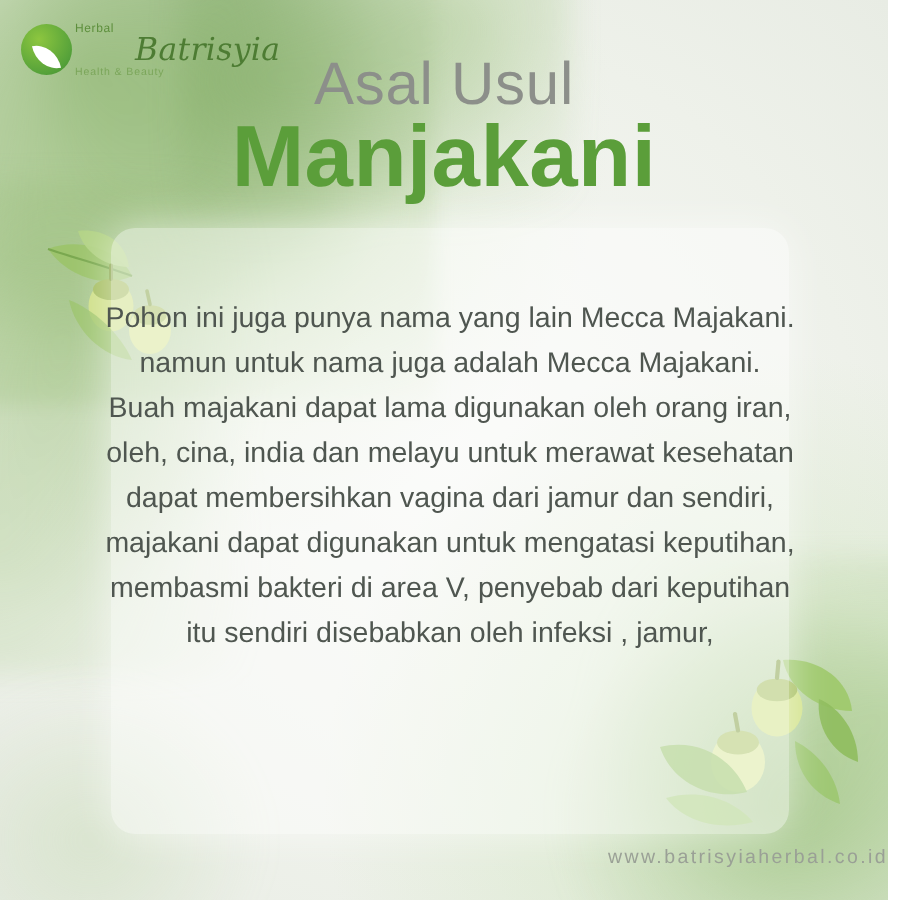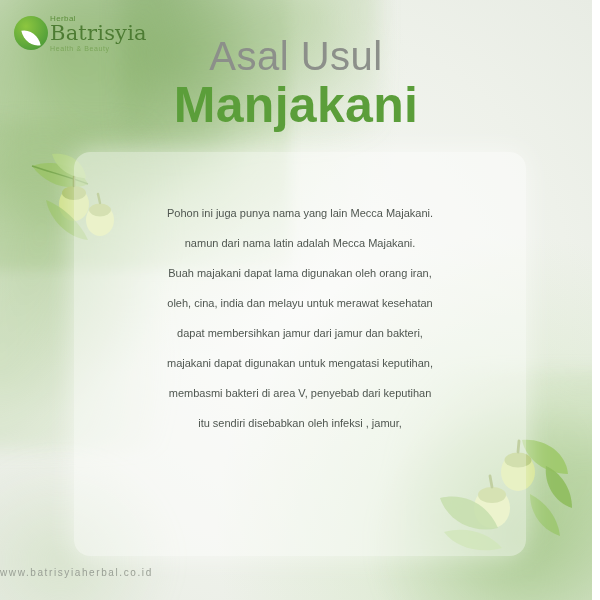--- a/index.html
+++ b/index.html
@@ -101,24 +101,26 @@
     width: 94px;
   }
   .logo-herbal {
     font-size: 8px;
     color: #5d8f3c;
     letter-spacing: 0.4px;
     margin-bottom: -1px;
   }
   .logo-name {
     font-family: "DejaVu Serif", serif;
+    font-style: italic;
     font-size: 21px;
     line-height: 22px;
     color: #4d7c33;
     letter-spacing: 0.2px;
+    margin-left: 40px;
   }
   .logo-tag {
     font-size: 7px;
     color: #7ba65a;
     letter-spacing: 0.6px;
     margin-top: 1px;
   }
 
   
   .headline {
@@ -129,21 +131,21 @@
     text-align: center;
   }
   .title-small {
     font-size: 40px;
     color: #8c8f8a;
     letter-spacing: 0.5px;
     font-weight: 400;
     line-height: 40px;
   }
   .title-big {
-    font-size: 50px;
+    font-size: 58px;
     color: #5b9e3a;
     font-weight: 700;
     letter-spacing: 0.3px;
     line-height: 54px;
     margin-top: 2px;
   }
 
   
   .card {
     position: absolute;
@@ -155,35 +157,35 @@
     background: rgba(255,255,255,0.48);
     box-shadow: 0 0 28px rgba(255,255,255,0.55);
   }
   .body-text {
     position: absolute;
     left: 70px;
     top: 198px;
     width: 460px;
     text-align: center;
     color: #4f5650;
-    font-size: 11px;
+    font-size: 19px;
     line-height: 30px;
   }
   .body-text p {
     margin: 0;
   }
 
   
   .footer {
     position: absolute;
     left: 0;
     bottom: 22px;
     width: 100%;
-    text-align: left;
-    font-size: 10px;
+    text-align: right;
+    font-size: 13px;
     letter-spacing: 1.6px;
     color: #9aa096;
   }
 </style>
 </head>
 <body>
 
 <div class="poster">
 
   <div class="foliage foliage-top-left"></div>
@@ -232,24 +234,24 @@
     </div>
   </div>
 
   <div class="headline">
     <div class="title-small">Asal Usul</div>
     <div class="title-big">Manjakani</div>
   </div>
 
   <div class="body-text">
     <p>Pohon ini juga punya nama yang lain Mecca Majakani.</p>
-    <p>namun dari nama latin adalah Mecca Majakani.</p>
+    <p>namun untuk nama juga adalah Mecca Majakani.</p>
     <p>Buah majakani dapat lama digunakan oleh orang iran,</p>
     <p>oleh, cina, india dan melayu untuk merawat kesehatan</p>
-    <p>dapat membersihkan jamur dari jamur dan bakteri,</p>
+    <p>dapat membersihkan vagina dari jamur dan sendiri,</p>
     <p>majakani dapat digunakan untuk mengatasi keputihan,</p>
     <p>membasmi bakteri di area V, penyebab dari keputihan</p>
     <p>itu sendiri disebabkan oleh infeksi , jamur,</p>
   </div>
 
   <div class="footer">www.batrisyiaherbal.co.id</div>
 
 </div>
 
 </body></html>

